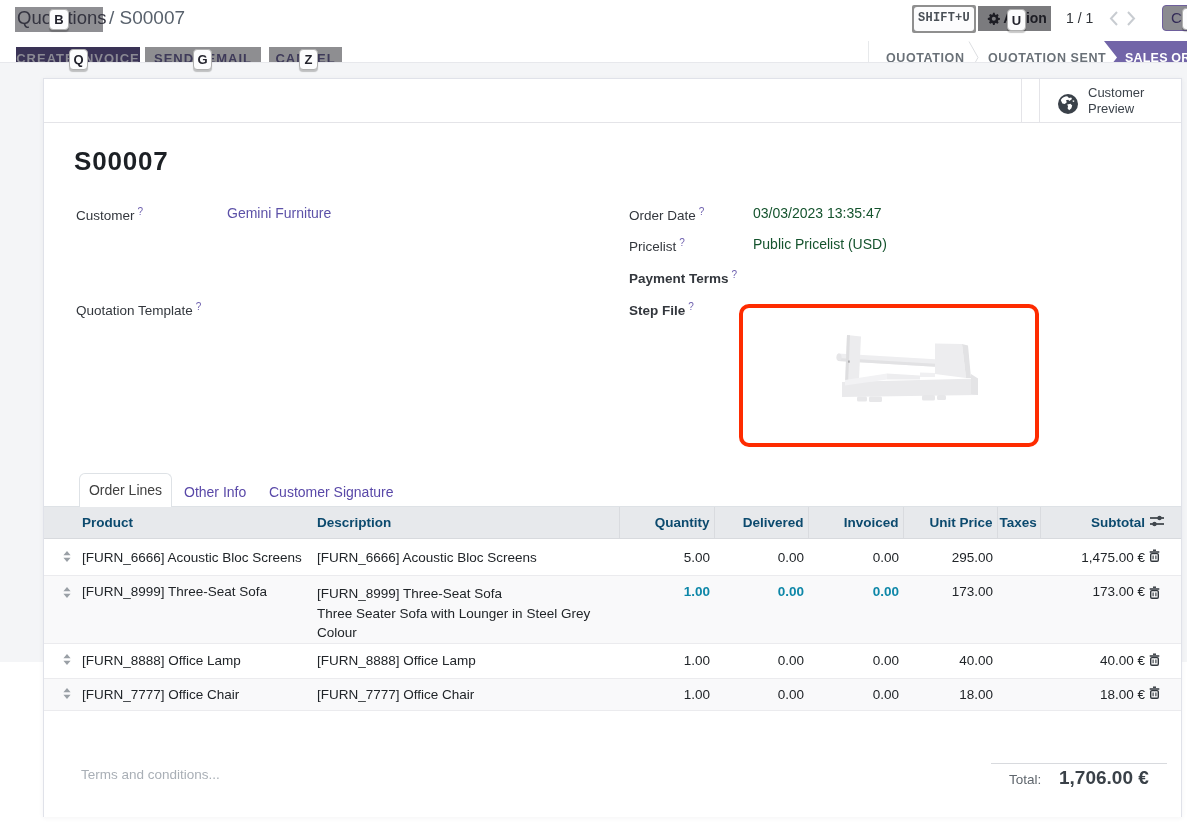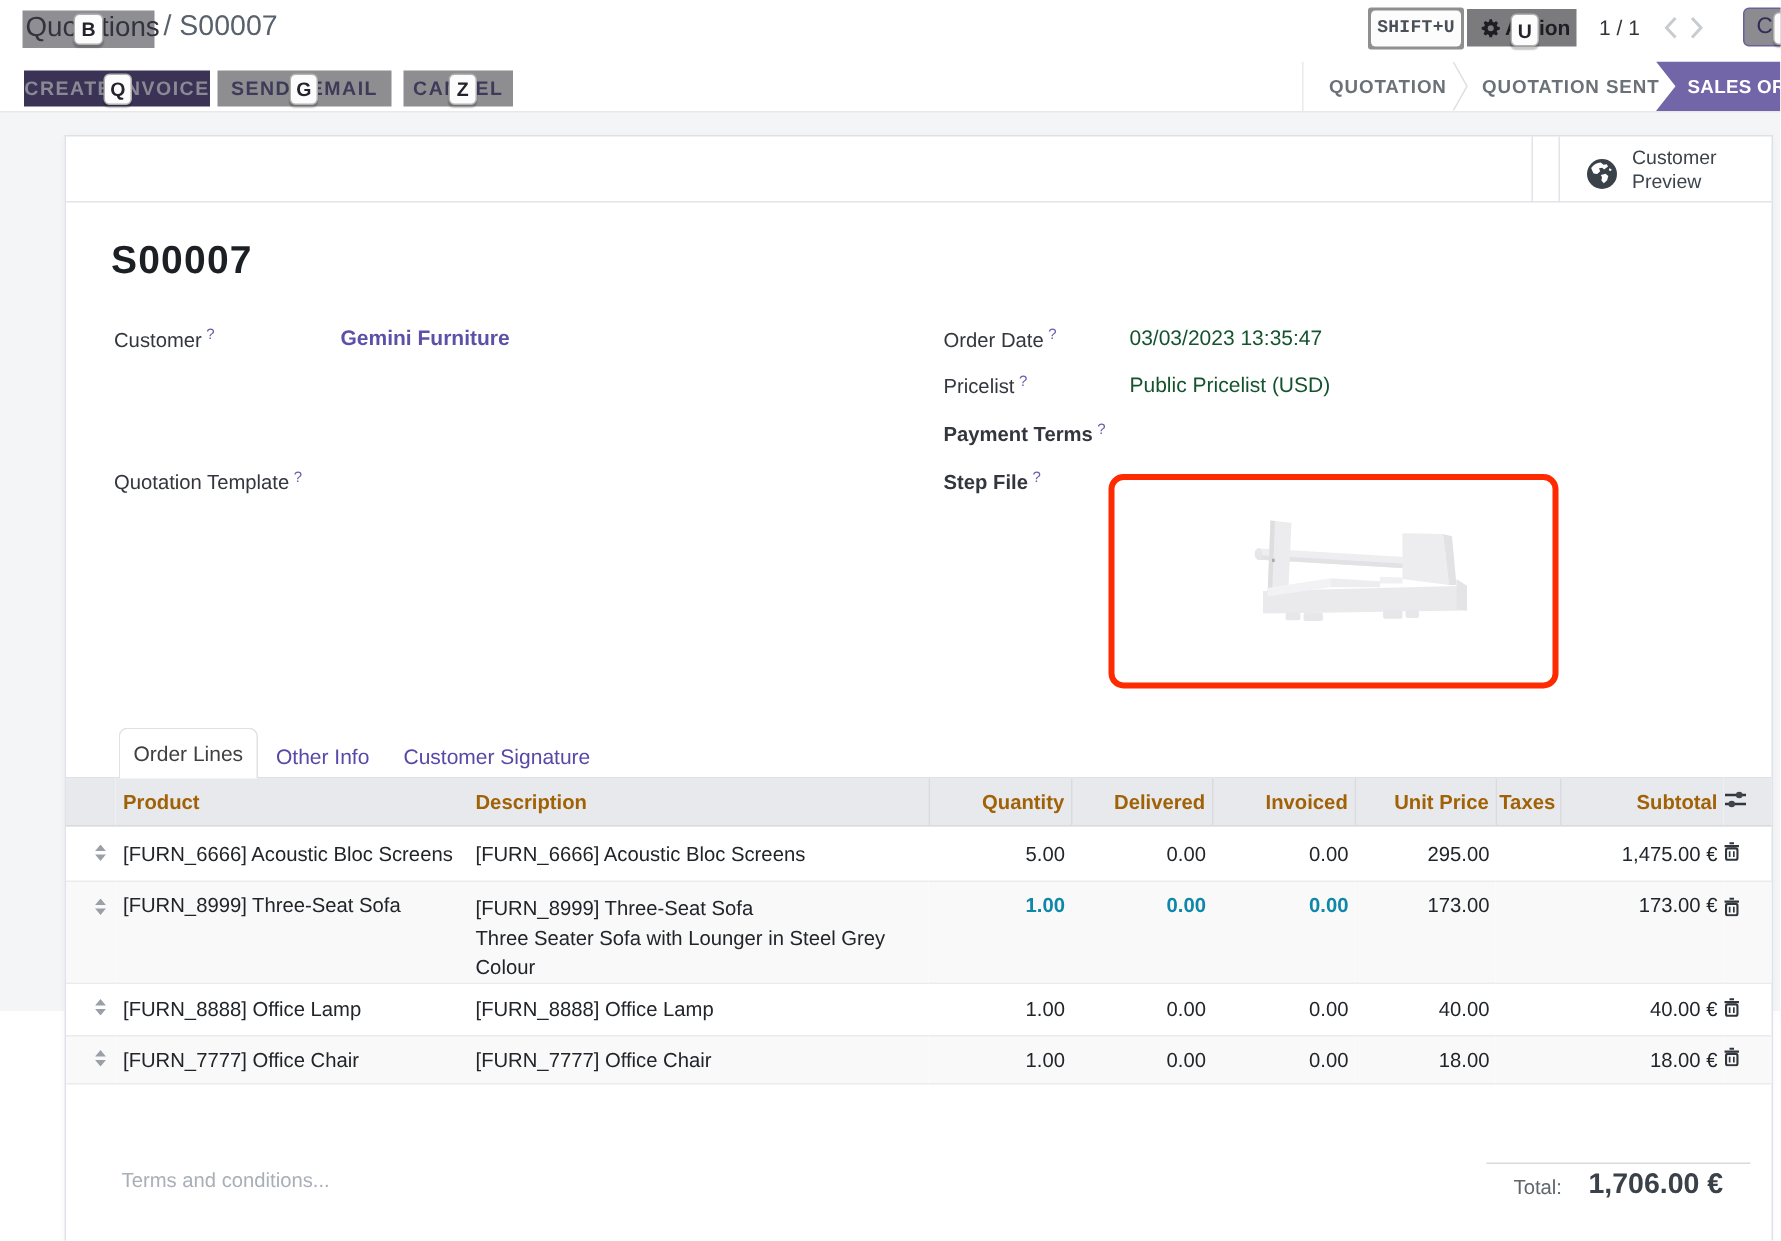--- a/index.html
+++ b/index.html
@@ -34,21 +34,21 @@
   letter-spacing:1px; text-align:center; }
 #b1 { left:16px; width:124px; background:#3a3356; color:#8b8a94; }
 #b2 { left:145px; width:116px; background:#8e8e91; color:#3e3a59; }
 #b3 { left:269px; width:73px; background:#8e8e91; color:#3e3a59; }
 #badgeQ { left:69px; top:49px; width:19px; height:21px; line-height:20px; }
 #badgeG { left:193px; top:49px; width:19px; height:21px; line-height:20px; }
 #badgeZ { left:299px; top:49px; width:19px; height:21px; line-height:20px; }
 #statusbar { position:absolute; left:868px; top:0px; }
 
 
-#content { position:absolute; left:0; top:74px; width:1187px; height:600px; background:#f4f5f7; border-top:1px solid #e7e8ec; }
+#content { position:absolute; left:0; top:62px; width:1187px; height:600px; background:#f4f5f7; border-top:1px solid #e7e8ec; }
 #sheet { position:absolute; left:43px; top:15px; width:1139px; height:739px; background:#fff;
   border:1px solid #e0e2e9; border-bottom:none; box-shadow:0 1px 5px rgba(40,40,60,0.05); }
 #sheethead { position:absolute; left:0; top:0; width:1137px; height:44px; border-bottom:1px solid #e4e4e8; }
 #shv1 { position:absolute; left:977px; top:0; width:1px; height:44px; background:#e4e4e8; }
 #shv2 { position:absolute; left:995px; top:0; width:1px; height:44px; background:#e4e4e8; }
 #globe { position:absolute; left:1014px; top:15px; }
 #cptxt { position:absolute; left:1044px; top:6px; font-size:13px; color:#3c434b; line-height:16px; }
 
 #title { position:absolute; left:30px; top:67px; font-size:26px; font-weight:bold; letter-spacing:0.8px; color:#1c2025; }
 
@@ -65,21 +65,21 @@
   font-size:14px; color:#404040; text-align:center; line-height:32px; z-index:2; }
 .tablink { position:absolute; top:405px; font-size:14px; color:#5948a8; }
 #tab2 { left:140px; } #tab3 { left:225px; }
 
 
 #otable { position:absolute; left:0; top:427px; width:1137px; border-collapse:collapse; table-layout:fixed; font-size:13.5px; }
 #otable col.c0 { width:33px; } #otable col.c1 { width:235px; } #otable col.c2 { width:307px; }
 #otable col.c3 { width:95px; } #otable col.c4 { width:94px; } #otable col.c5 { width:95px; }
 #otable col.c6 { width:94px; } #otable col.c7 { width:43px; } #otable col.c8 { width:109px; }
 #otable col.c9 { width:32px; }
-#otable thead th { background:#e7e9ec; font-weight:bold; color:#a16207; font-size:13.5px; height:32px; padding:0 4px 0 5px;
+#otable thead th { background:#e7e9ec; font-weight:bold; color:#0c4a6e; font-size:13.5px; height:32px; padding:0 4px 0 5px;
   border-top:1px solid #dee2e6; border-bottom:1px solid #d8dade; text-align:left; }
 #otable thead th.num { text-align:right; border-left:1px solid #d9dbdf; }
 #otable td { height:37px; padding:0 4px 0 5px; border-bottom:1px solid #ebebee; vertical-align:middle; }
 #otable td.num { text-align:right; }
 #otable tr.stripe td { background:#f9f9fa; }
 .handle { text-align:right; padding-right:6px !important; }
 .teal { color:#0e87a8; font-weight:bold; }
 .trash { text-align:left; padding-left:0px !important; }
 #addrow td { height:33px; padding-top:4px; }
 #addrow span { color:#5948a8; margin-right:16px; }
@@ -145,21 +145,21 @@
         <circle cx="10" cy="10" r="10" fill="#3a4149"></circle>
         <path fill="#ffffff" d="M2.8 6.0 Q5.2 2.4 9.2 2.3 L11.0 3.9 L13.2 3.5 L14.0 5.0 L11.4 7.0 L10.2 5.8 L8.0 6.2 L8.8 8.2 L6.8 10.0 L4.4 9.6 L3.4 7.6 Z"></path>
         <path fill="#ffffff" d="M9.2 10.6 L12.4 9.8 L14.2 11.4 L13.4 14.2 L11.2 16.2 L9.6 14.4 L10.0 12.2 Z"></path>
         <path fill="#ffffff" d="M14.8 6.2 L16.4 6.8 L16.0 8.0 L14.6 7.6 Z"></path>
       </svg>
       <div id="cptxt">Customer<br>Preview</div>
 
       <div id="title">S00007</div>
 
       <div class="flabel" style="left:32px; top:127px;">Customer<span class="q">?</span></div>
-      <div class="fval link" style="left:183px; top:126px;font-weight:bold;">Gemini Furniture</div>
+      <div class="fval link" style="left:183px; top:126px;">Gemini Furniture</div>
       <div class="flabel" style="left:32px; top:222px;">Quotation Template<span class="q">?</span></div>
 
       <div class="flabel" style="left:585px; top:127px;">Order Date<span class="q">?</span></div>
       <div class="fval" style="left:709px; top:126px;">03/03/2023 13:35:47</div>
       <div class="flabel" style="left:585px; top:158px;">Pricelist<span class="q">?</span></div>
       <div class="fval" style="left:709px; top:157px;">Public Pricelist (USD)</div>
       <div class="flabel" style="left:585px; top:190px;"><b>Payment Terms</b><span class="q">?</span></div>
       <div class="flabel" style="left:585px; top:222px;"><b>Step File</b><span class="q">?</span></div>
 
       <div id="redbox">

